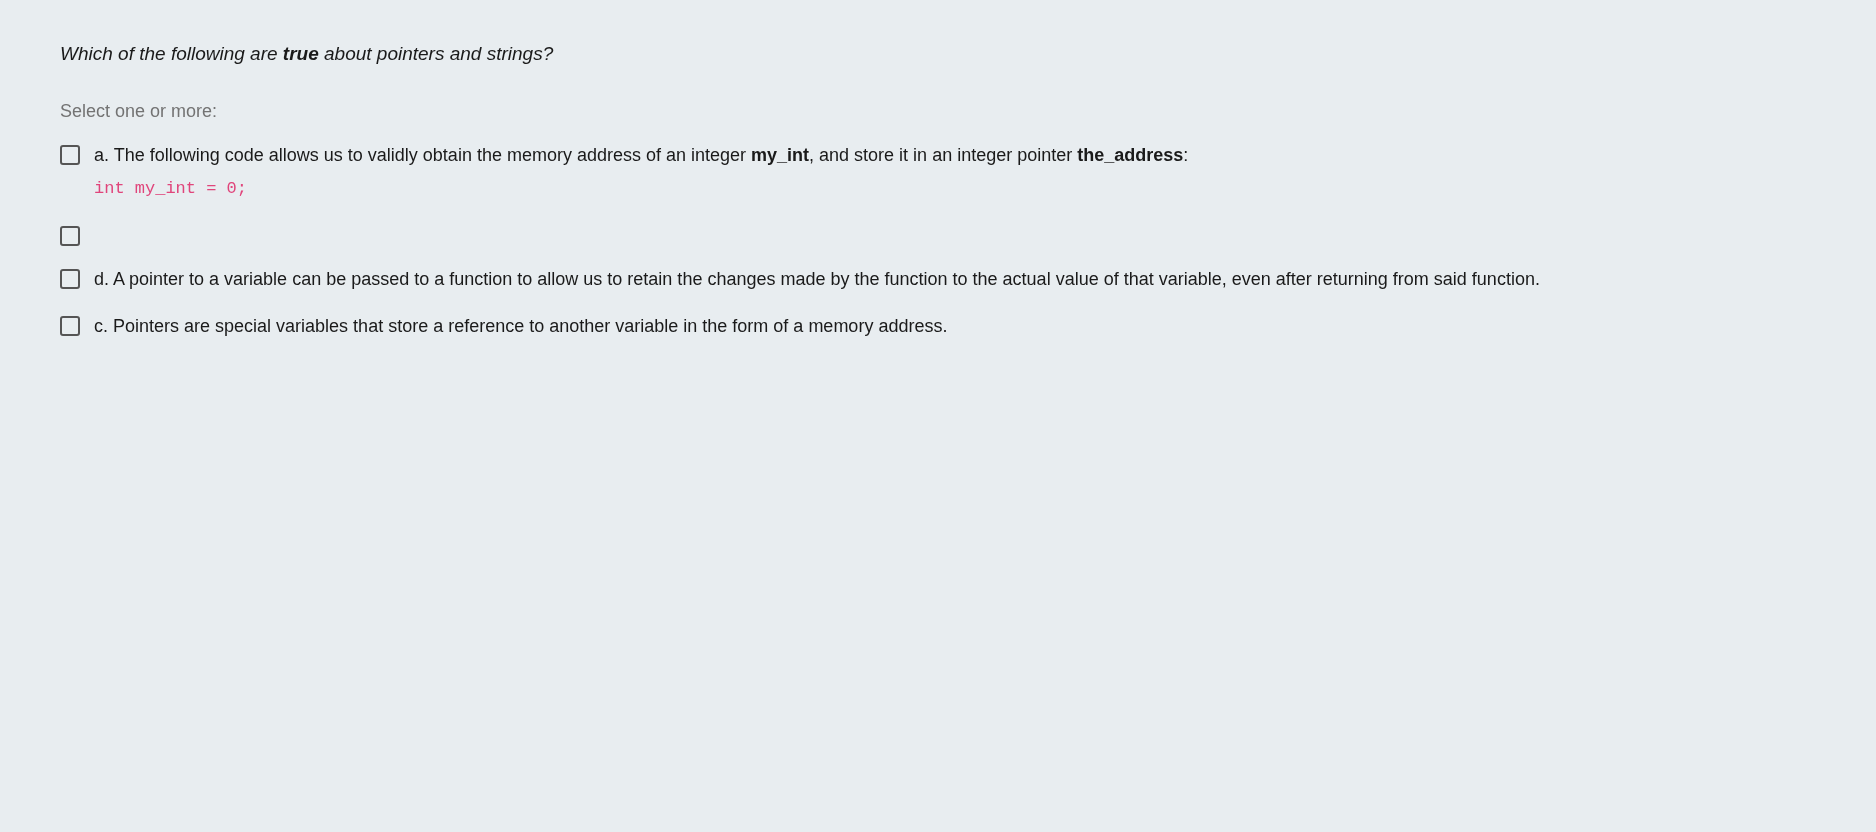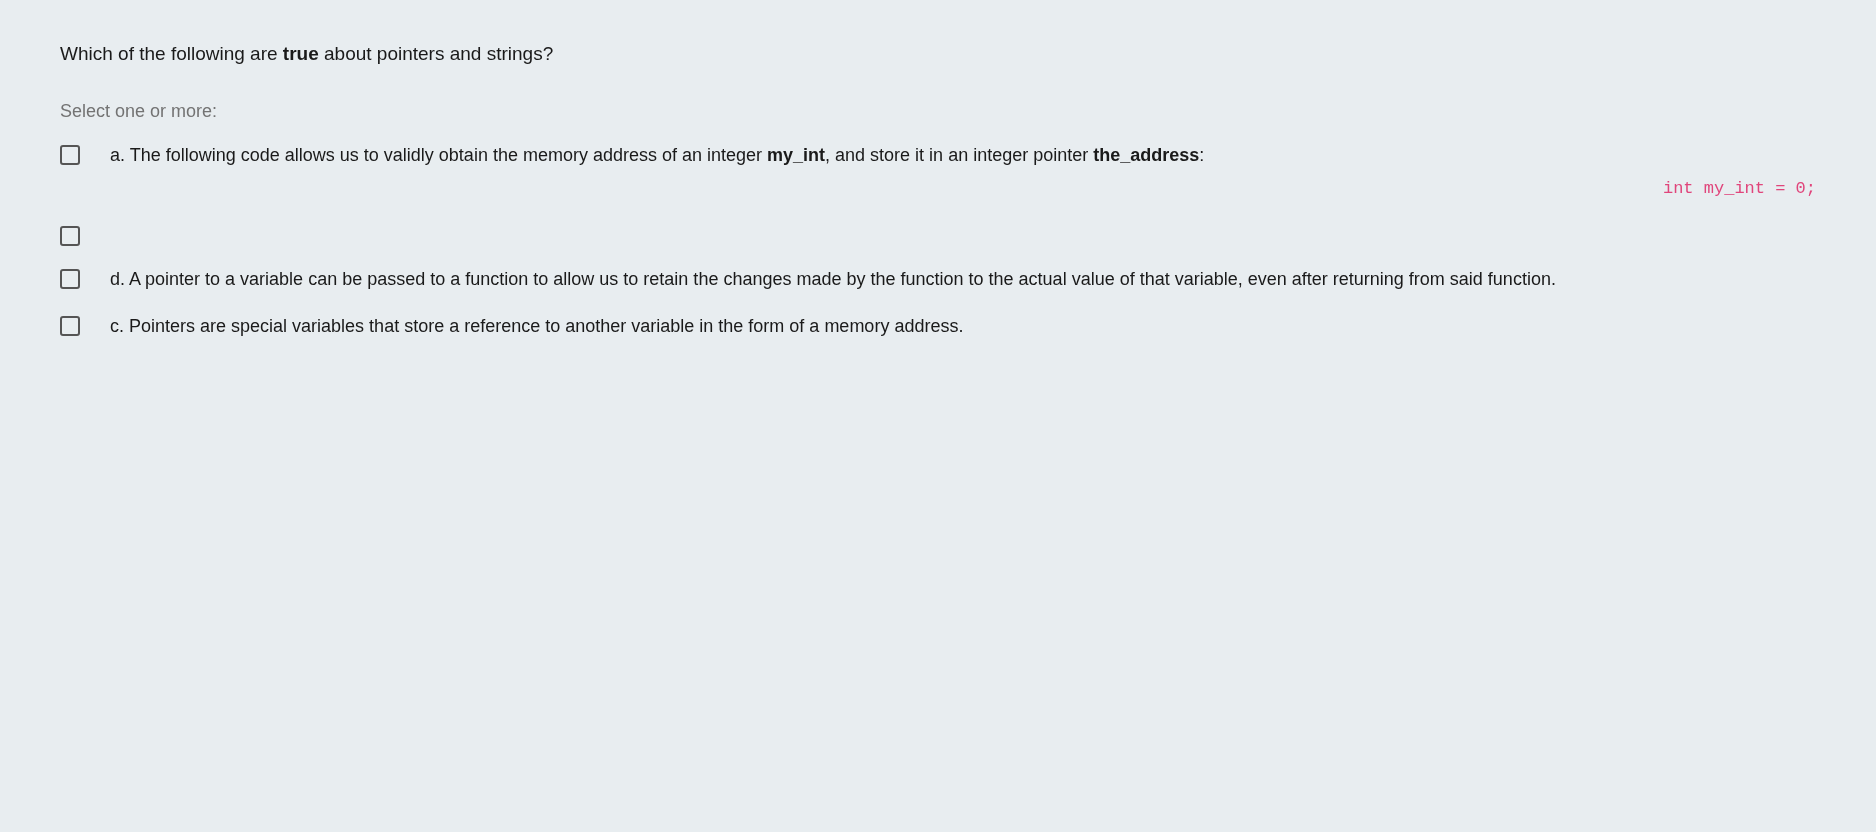--- a/index.html
+++ b/index.html
@@ -16,20 +16,21 @@
       padding: 40px 60px;
       min-height: 832px;
       width: 1876px;
     }
 
     .question-title {
       font-size: 19px;
       font-weight: 400;
       margin-bottom: 32px;
       line-height: 1.5;
+      font-style: italic;
     }
 
     .question-title strong {
       font-weight: 700;
     }
 
     .select-prompt {
       font-size: 18px;
       margin-bottom: 20px;
       color: #737373;
@@ -38,21 +39,21 @@
     .options-list {
       list-style: none;
       display: flex;
       flex-direction: column;
       gap: 20px;
     }
 
     .option-item {
       display: flex;
       align-items: flex-start;
-      gap: 30px;
+      gap: 14px;
     }
 
     .checkbox-wrapper {
       display: flex;
       align-items: flex-start;
       padding-top: 3px;
       flex-shrink: 0;
     }
 
     .checkbox {
@@ -85,21 +86,20 @@
       font-family: 'Courier New', Courier, monospace;
       font-size: 17px;
       color: #e0457b;
       margin-top: 6px;
       margin-left: 0;
       line-height: 1.6;
     }
 
     .code-line {
       display: block;
-      text-align: right;
     }
 
     .underline {
       text-decoration: underline;
     }
   </style>
 </head>
 <body>
 
 <div>

